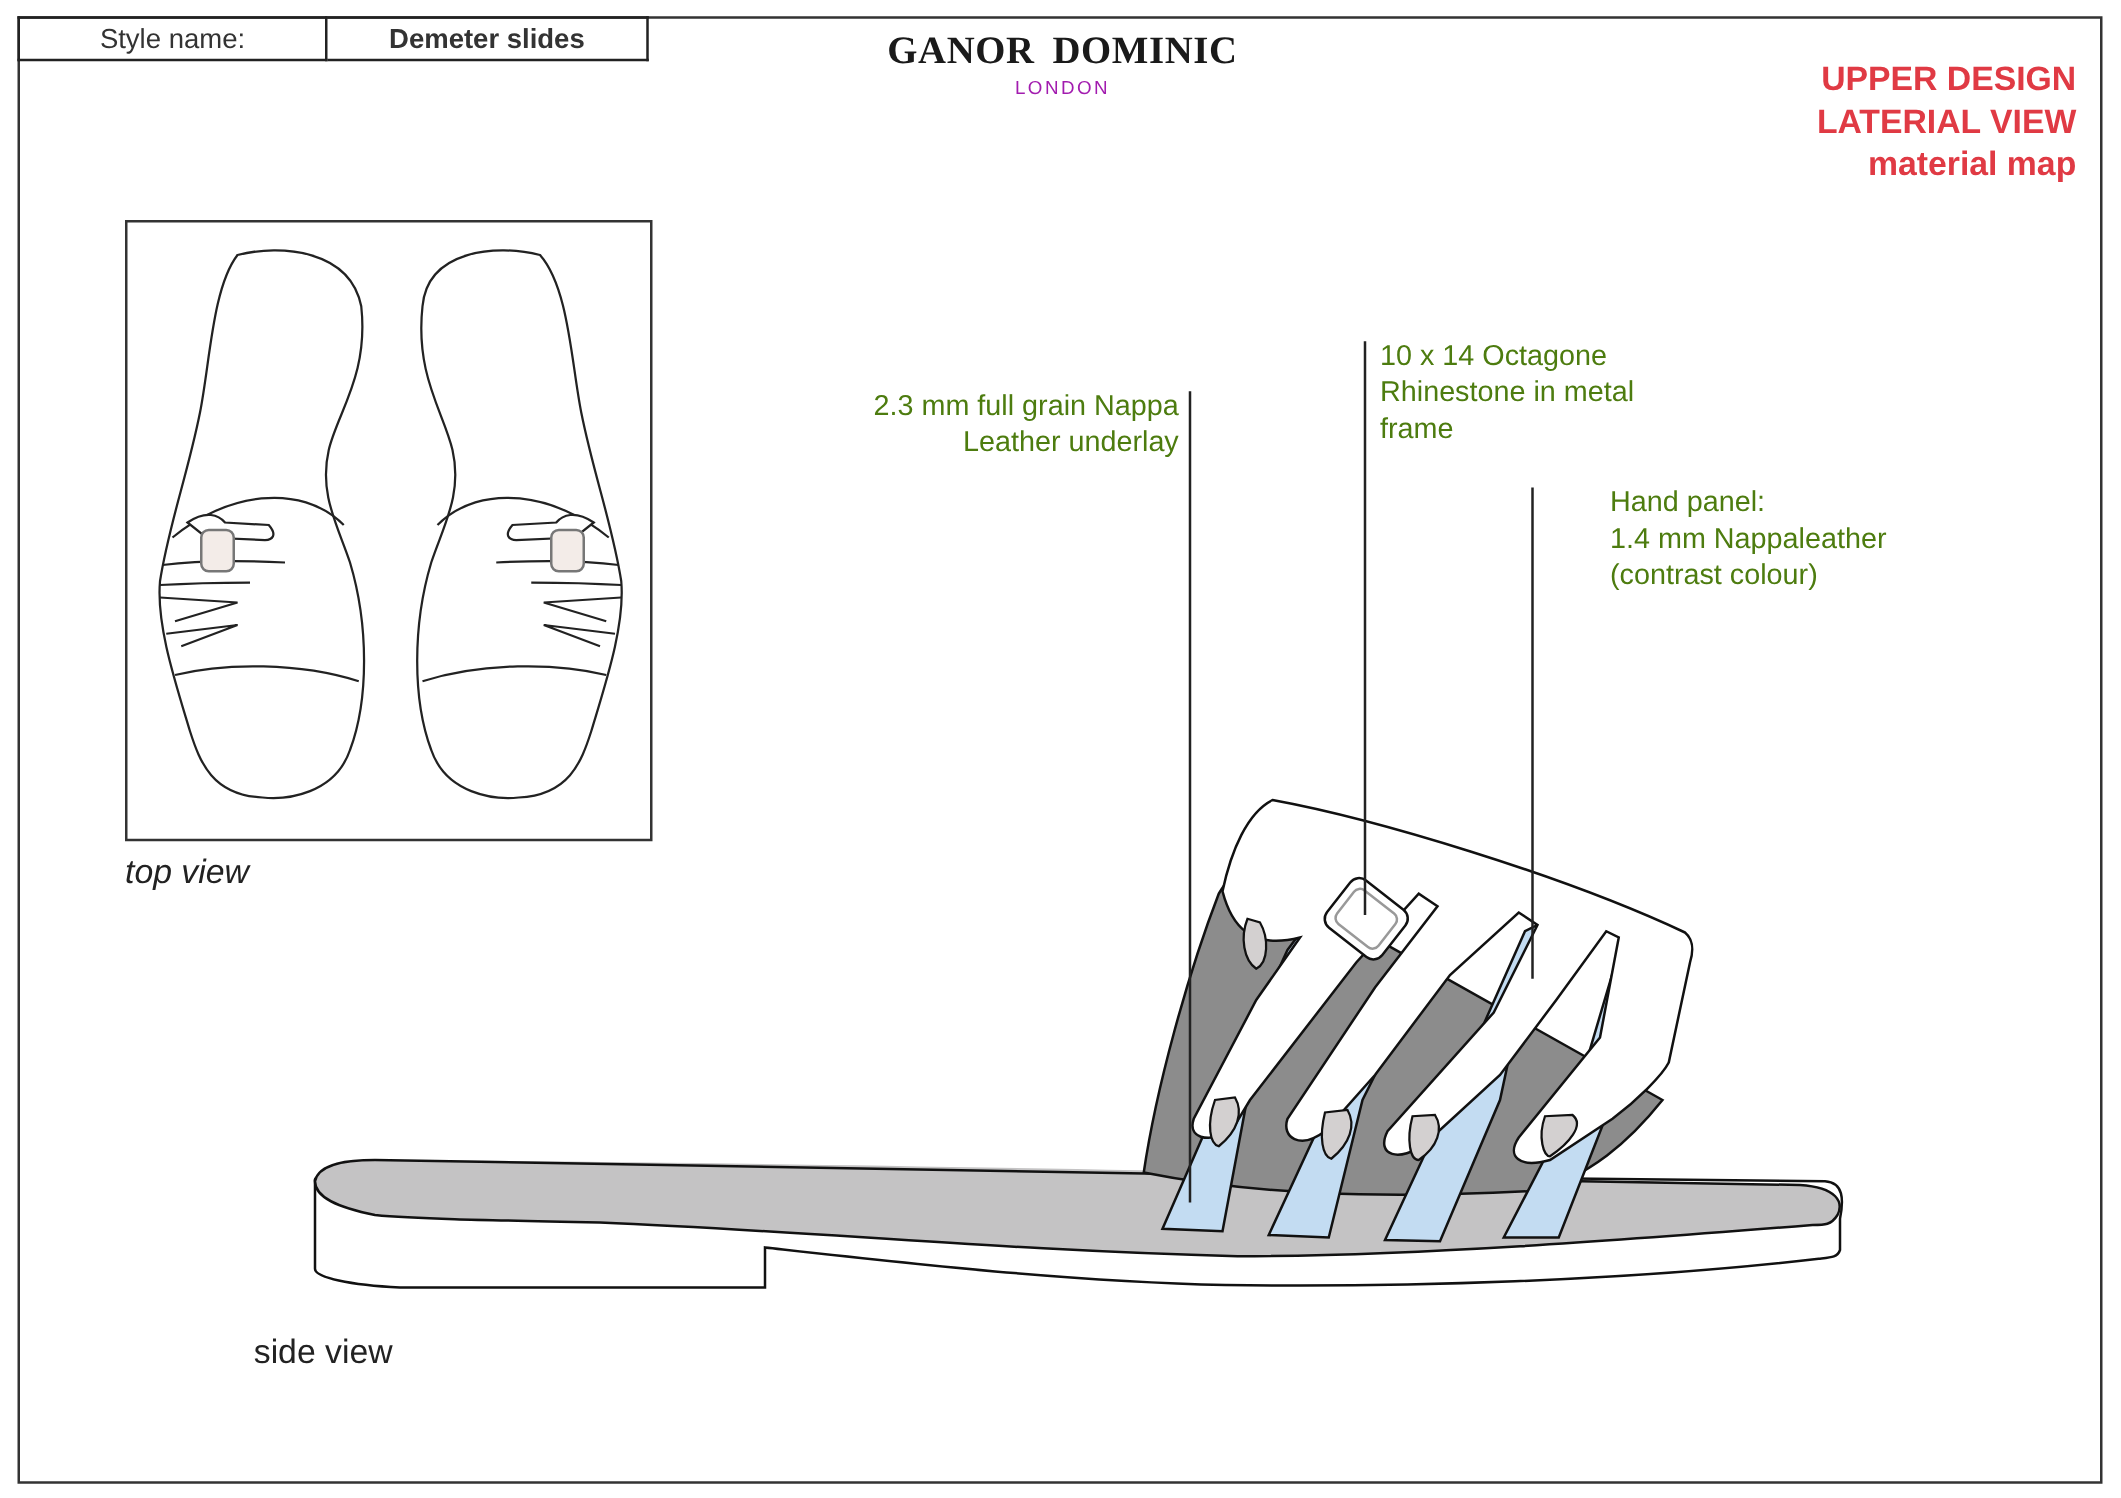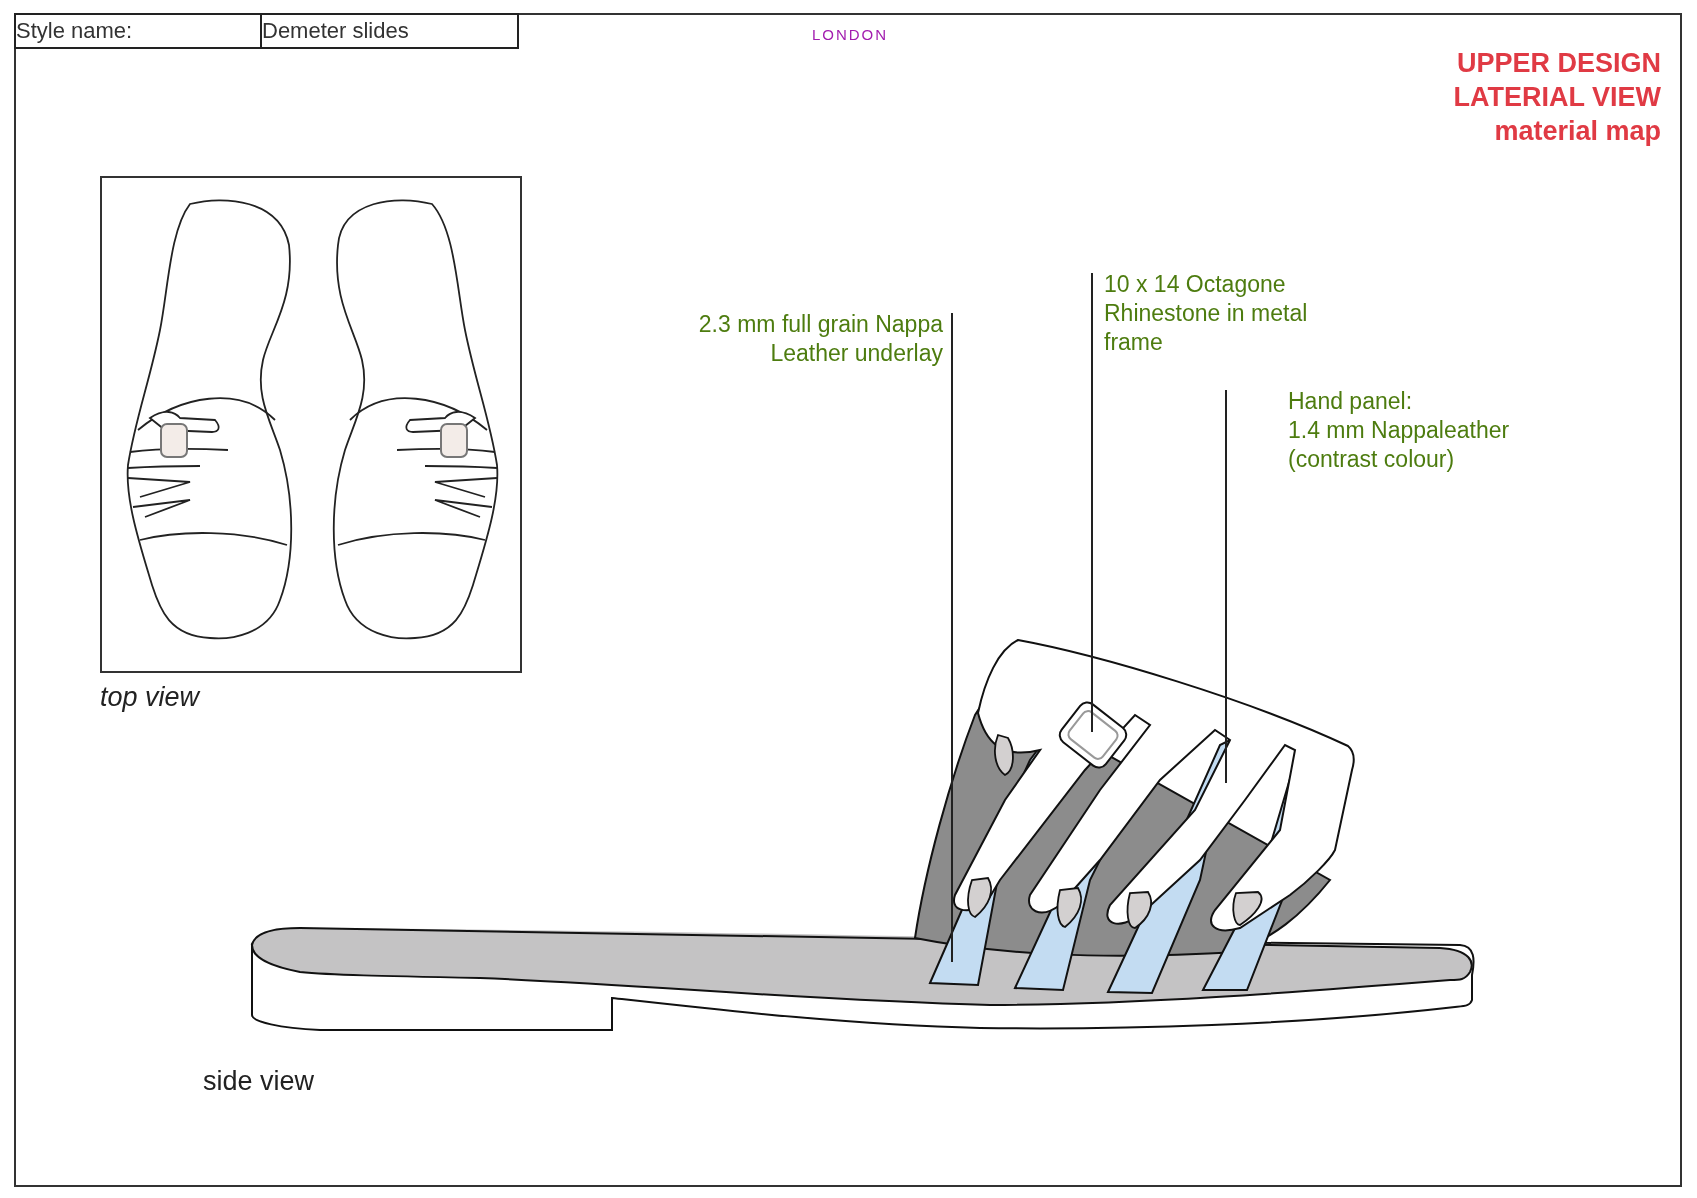--- a/index.html
+++ b/index.html
@@ -1,24 +1,24 @@
 <!DOCTYPE html>
 <html><head>
 <meta charset="utf-8">
 <style>
   html, body { margin: 0; padding: 0; background: #ffffff; }
   body { width: 1697px; height: 1198px; position: relative; overflow: hidden;
          font-family: "Liberation Sans", sans-serif; color: #222; }
   .sheet { position: absolute; left: 14px; top: 13px; width: 1668px; height: 1174px;
            border: 2px solid #333; box-sizing: border-box; }
   .info-table { position: absolute; left: 14px; top: 13px; border-collapse: collapse; }
-  .info-table td { border: 2px solid #222; height: 32px; padding: 0; text-align: left;
+  .info-table td { border: 2px solid #222; height: 32px; padding: 0; text-align: center;
                    font-size: 22px; color: #333; }
   .info-table td.lbl { width: 244px; }
-  .info-table td.val { width: 255px; }
+  .info-table td.val { width: 255px; font-weight: bold; }
   .brand { position: absolute; left: 700px; top: 22px; width: 300px; text-align: center; }
   .brand-name { font-family: "Liberation Serif", serif; font-weight: bold; font-size: 31px;
                 letter-spacing: 0.5px; color: #1a1a1a; word-spacing: 6px; }
   .brand-city { font-size: 15px; letter-spacing: 2px; color: #a21caf; margin-top: 4px; }
   .page-title { position: absolute; right: 36px; top: 46px; text-align: right;
                 color: #e03a44; font-size: 27px; line-height: 34px; }
   .caption { position: absolute; font-size: 27px; color: #222; }
   .note { position: absolute; font-size: 23px; line-height: 29px; color: #4d7c0f; }
   svg { position: absolute; left: 0; top: 0; }
 </style>
@@ -30,20 +30,21 @@
 <table class="info-table">
   <tbody>
       <tr>
     <td class="lbl">Style name:</td>
     <td class="val">Demeter slides</td>
   </tr>
 </tbody>
   </table>
 
 <div class="brand">
+  <div class="brand-name">GANOR DOMINIC</div>
   <div class="brand-city">LONDON</div>
 </div>
 
 <div class="page-title" style="color: rgb(224, 58, 68); font-weight: bold;">
   <div>UPPER DESIGN</div>
   <div>LATERIAL VIEW</div>
   <div>material map</div>
 </div>
 
 <svg width="1697" height="1198" style="pointer-events:none">

